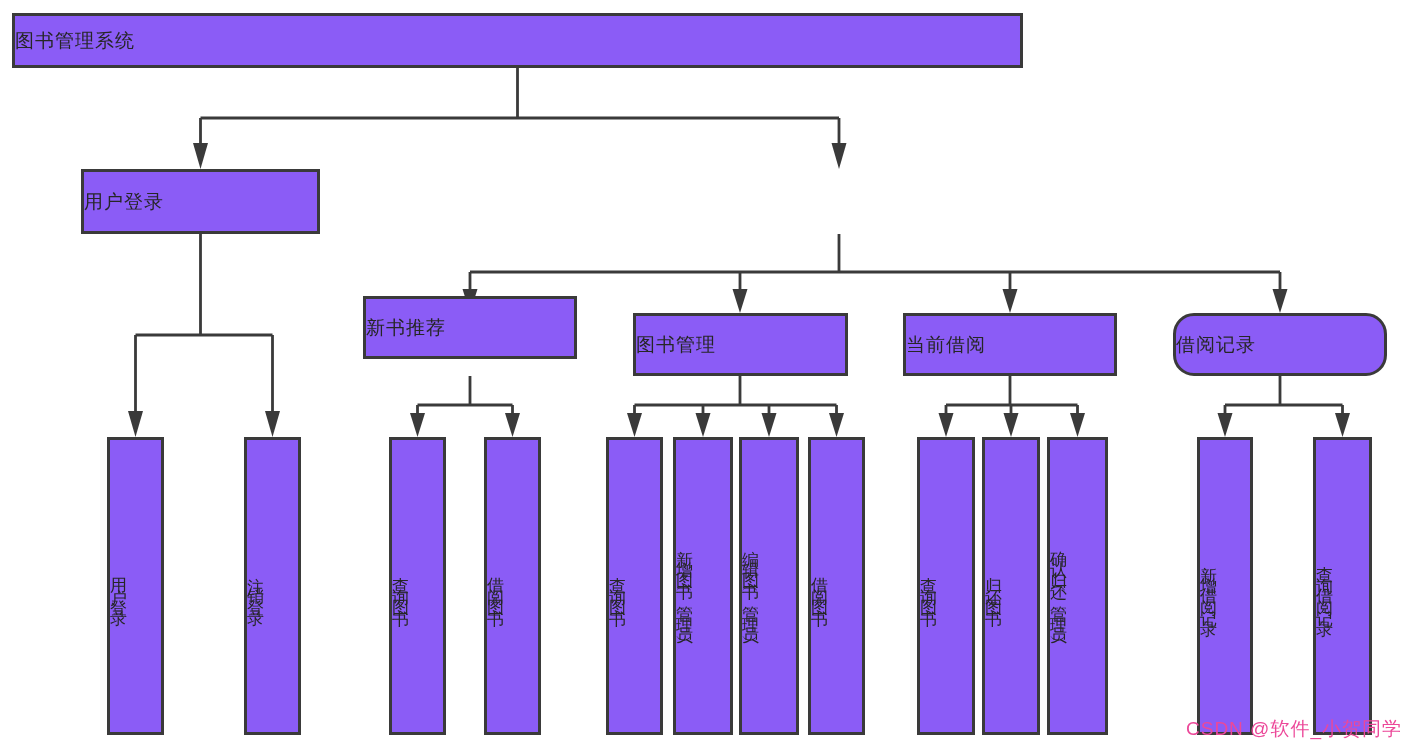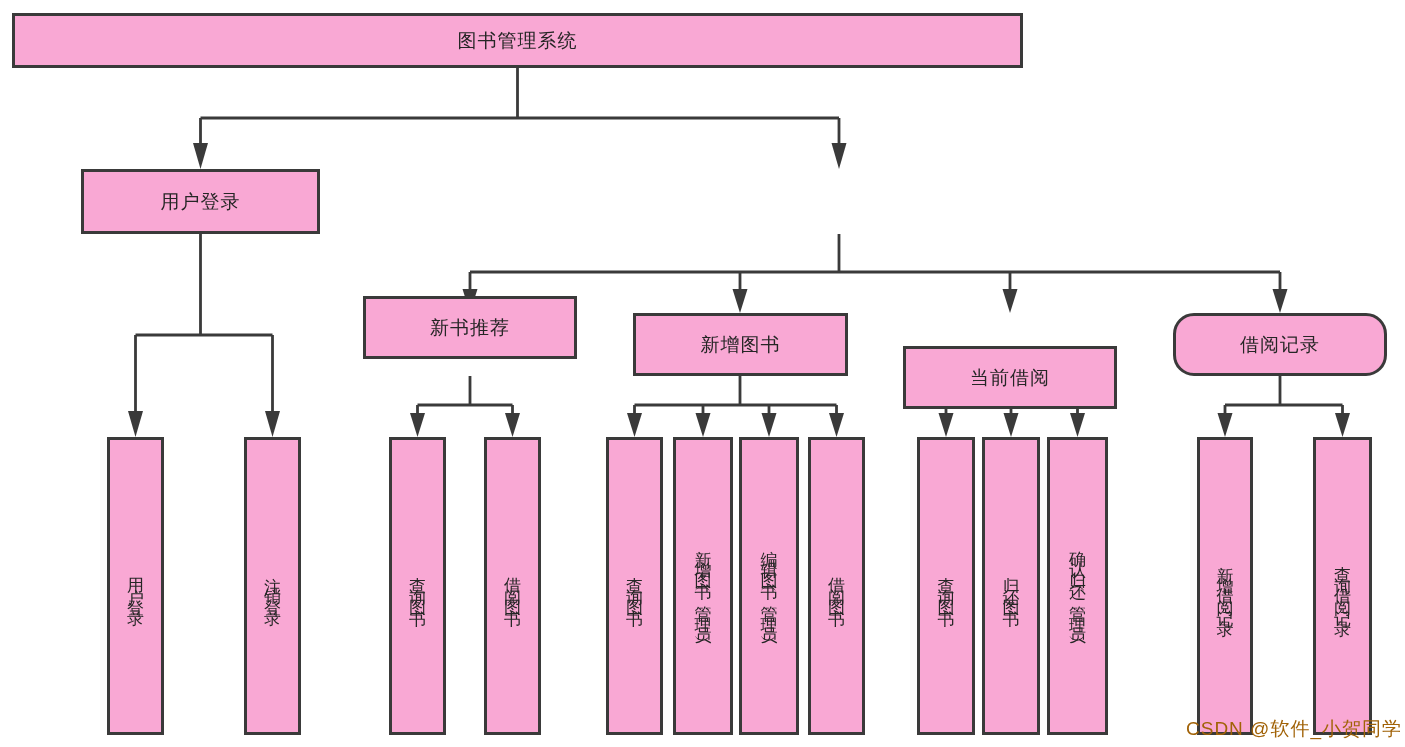--- a/index.html
+++ b/index.html
@@ -9,44 +9,44 @@
     background:#ffffff;
     font-family:"Liberation Sans", sans-serif;
     color:#262626;
     overflow:hidden;
   }
   #connectors{position:absolute;left:0;top:0;z-index:1;}
   .node{
     position:absolute;
     box-sizing:border-box;
     border:3px solid #3a3a3a;
-    background:#f9a8d4;
+    background:#8b5cf6;
     display:flex;
     align-items:center;
-    justify-content:center;
+    justify-content:flex-start;
     z-index:2;
   }
   .node .hlabel{
     font-size:19px;
     letter-spacing:1px;
     white-space:nowrap;
   }
   .leaf .vtext{
     writing-mode:vertical-rl;
     text-orientation:mixed;
     font-size:17px;
     letter-spacing:11px;
     line-height:1;
   }
   #watermark{
     position:absolute;
     left:1186px;top:716px;
     font-size:19px;
     letter-spacing:1px;
-    color:#a16207;
+    color:#ec4899;
     white-space:nowrap;
     z-index:5;
   }
 </style>
 </head>
 <body>
 
 <div id="stage">
 
   <svg id="connectors" width="1405" height="747" viewBox="0 0 1405 747">
@@ -94,23 +94,23 @@
   </div>
 
   <div class="node" style="left:81px;top:169px;width:239px;height:65px;">
     <span class="hlabel">用户登录</span>
   </div>
 
   <div class="node" style="left:363px;top:296px;width:214px;height:63px;">
     <span class="hlabel">新书推荐</span>
   </div>
   <div class="node" style="left:633px;top:313px;width:215px;height:63px;">
-    <span class="hlabel">新增图书</span>
+    <span class="hlabel">图书管理</span>
   </div>
-  <div class="node" style="left:903px;top:313px;width:214px;height:63px;margin-top:33px;">
+  <div class="node" style="left:903px;top:313px;width:214px;height:63px;">
     <span class="hlabel">当前借阅</span>
   </div>
   <div class="node" style="left:1173px;top:313px;width:214px;height:63px;border-radius:21px;">
     <span class="hlabel">借阅记录</span>
   </div>
 
   <div class="node leaf" style="left:107px;top:437px;width:57px;height:298px;">
     <span class="vtext">用户登录</span>
   </div>
   <div class="node leaf" style="left:244px;top:437px;width:57px;height:298px;">

